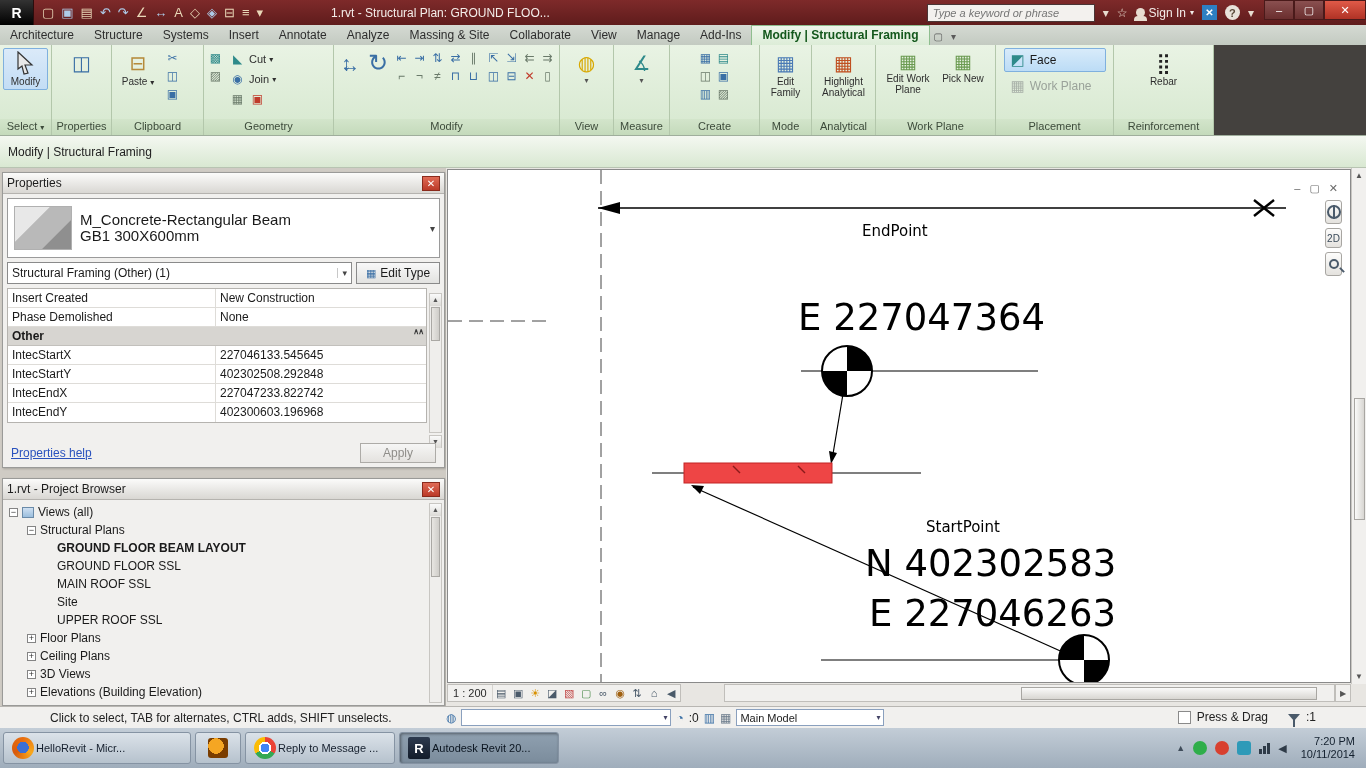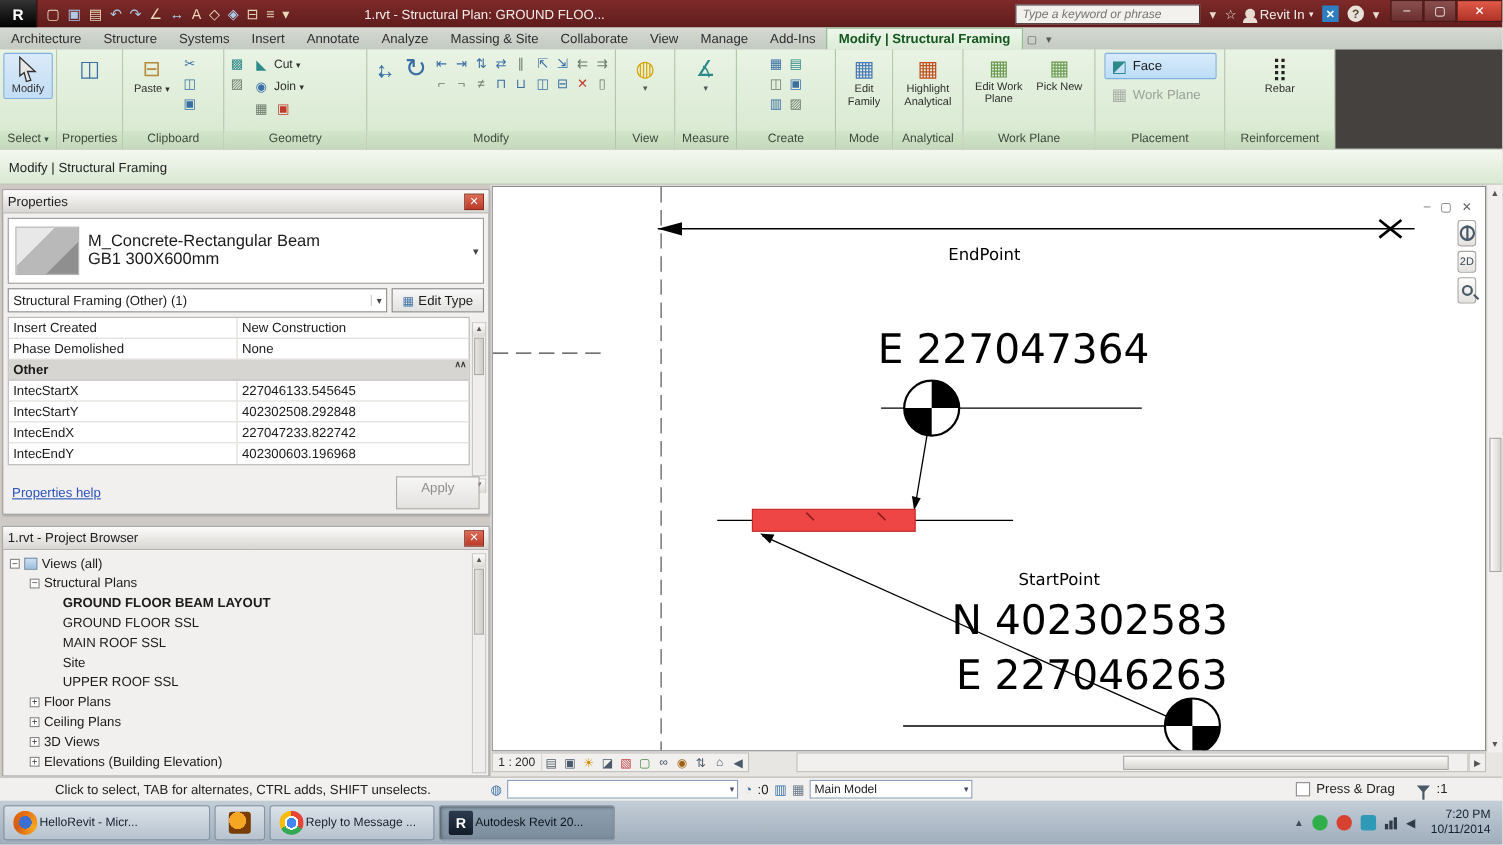--- a/index.html
+++ b/index.html
@@ -113,21 +113,21 @@
   .grow.group { background:#d7d5d1; font-weight:bold; border-bottom:1px solid #c2c0bc; }
   .grow.group .chev { margin-left:auto; font-size:8px; letter-spacing:-1px; color:#3a3a3a; padding-right:3px; }
   .pscroll { position:absolute; right:2px; width:13px; background:#efeeec; border:1px solid #c8c6c2; }
   .pscroll .sarr { height:12px; font-size:7px; text-align:center; line-height:12px; color:#555;
     background:linear-gradient(#fafafa,#dcdad6); }
   .pscroll .sthumb { margin:1px; height:34px; background:linear-gradient(90deg,#e8e6e2,#cfcdc9);
     border:1px solid #aaa8a4; }
   .palfoot { position:absolute; left:0; bottom:4px; width:100%; display:flex; align-items:center;
     padding:0 8px; }
   .plink { font-size:12px; color:#2a52be; text-decoration:underline; }
-  .applybtn { margin-left:auto; width:76px; height:30px; background:linear-gradient(#f6f6f5,#e4e2df);
+  .applybtn { margin-left:auto; width:76px; height:20px; background:linear-gradient(#f6f6f5,#e4e2df);
     border:1px solid #adaba7; color:#8f8d89; font-size:12px; text-align:center; line-height:18px; }
 
   
   .tree { padding:3px 2px; font-size:12px; color:#1a1a1a; }
   .trow { height:18px; display:flex; align-items:center; white-space:nowrap; }
   .exp { width:9px; height:9px; border:1px solid #848484; background:#fff; font-size:9px; line-height:7px;
     text-align:center; color:#333; margin-right:4px; flex:none; }
   .tico { width:12px; height:11px; background:linear-gradient(#cfe0f2,#9bbedd); border:1px solid #6a8aa8;
     margin-right:4px; flex:none; }
   .bold { font-weight:bold; }
@@ -228,21 +228,21 @@
       <span class="qi">≡</span>
       <span class="qi">▾</span>
     </div>
     <div class="wtitle">1.rvt - Structural Plan: GROUND FLOO...</div>
     <div class="tb-right">
       <input class="searchbox" placeholder="Type a keyword or phrase" style="">
       <span class="tbi">▾</span>
       <span class="tbi">☆</span>
       <span class="signin">
         <span class="person"></span>
-        <span>Revit In</span>
+        <span>Sign In</span>
         <span style="font-size:8px">▾</span>
       </span>
       <span class="xchg">✕</span>
       <span class="helpq">?</span>
       <span class="tbi">▾</span>
     </div>
     <div class="wbtns">
       <div class="wbtn">–</div>
       <div class="wbtn">▢</div>
       <div class="wbtn close">✕</div>

